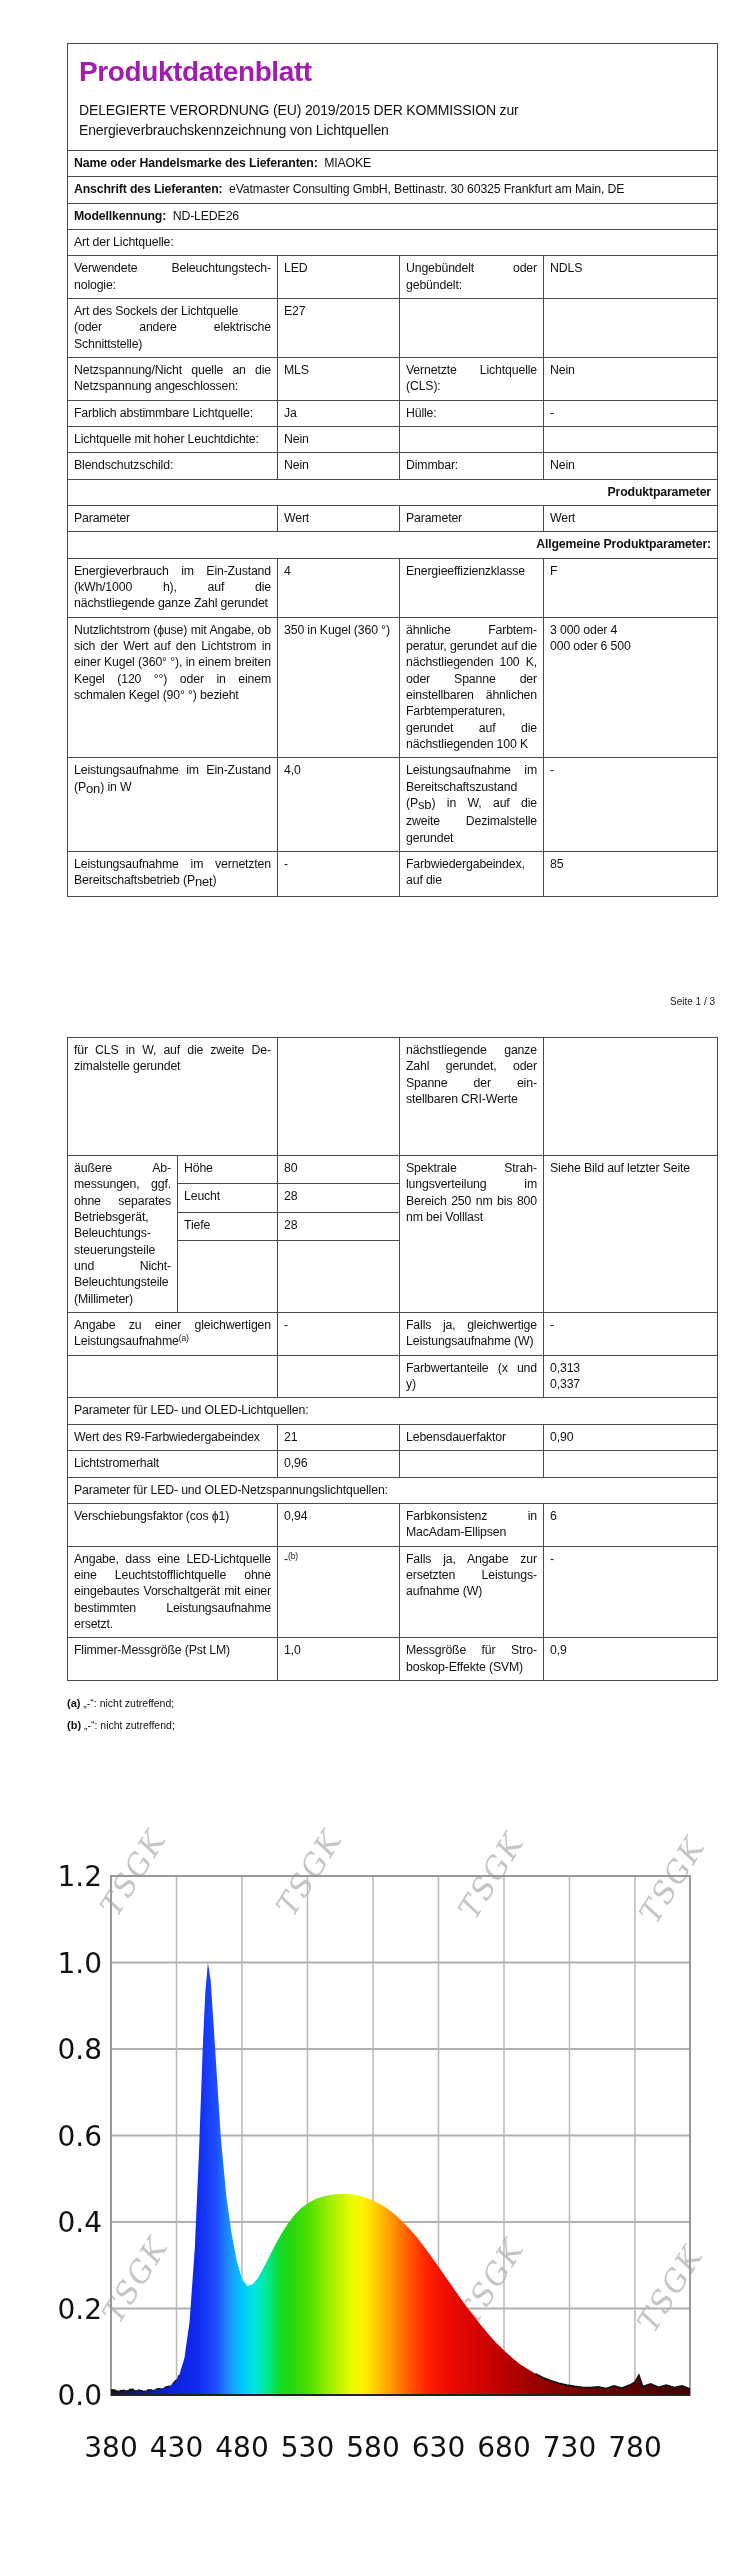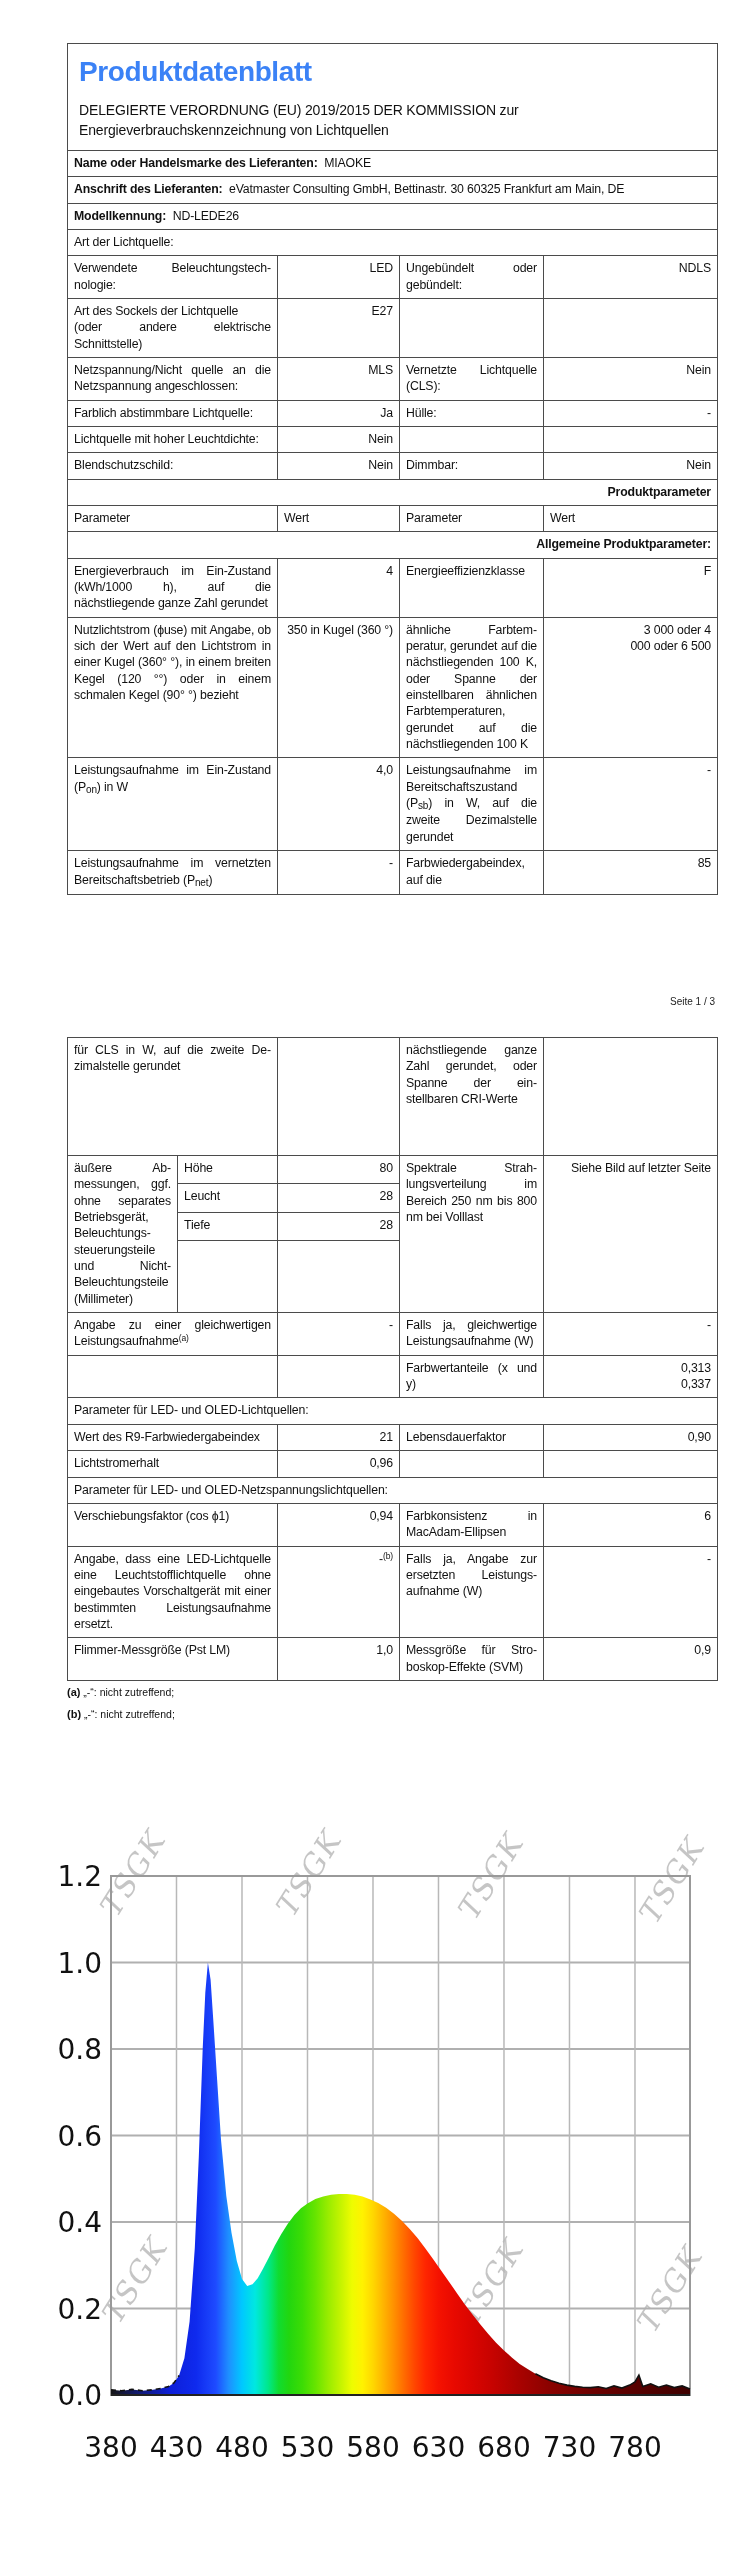--- a/index.html
+++ b/index.html
@@ -8,30 +8,30 @@
        font-family:"Liberation Sans",sans-serif;color:#111}
   .page{position:absolute;left:0;top:0;width:746px;height:2560px;background:#fff}
 
   table.ds{border-collapse:collapse;width:650px;table-layout:fixed}
   .t1{position:absolute;left:67px;top:43px}
   .wrap2{position:absolute;left:67px;top:1037px;width:650px}
   td{border:1px solid #4b4b4b;vertical-align:top;padding:4px 6px 5px;
      font-size:12.3px;line-height:1.33;letter-spacing:-0.15px;
      overflow-wrap:break-word;hyphens:manual}
   .j{text-align:justify}
-  .v{text-align:right}
+  .v{text-align:left}
   .hdr{font-weight:normal}
   .chd{font-weight:bold;text-align:right}
   .titlecell{padding:9px 11px 10px}
-  .title{color:#3b82f6;font-size:28px;font-weight:bold;letter-spacing:-0.4px;margin-bottom:11px}
+  .title{color:#a21caf;font-size:28px;font-weight:bold;letter-spacing:-0.4px;margin-bottom:11px}
   .subtitle{font-size:14px;line-height:1.38}
-  sub{font-size:10px;vertical-align:-2px}
+  sub{font-size:13px;vertical-align:-2px}
   sup{font-size:8.5px;vertical-align:4px}
   .pagefoot{position:absolute;right:31px;top:996px;font-size:10px;color:#222;letter-spacing:0}
-  .fnotes{font-size:10.5px;line-height:2.05;color:#111}
+  .fnotes{margin-top:11px;font-size:10.5px;line-height:2.05;color:#111}
   .fnotes b{font-size:11px}
   .mh120{height:118px}
   .fillrow td{height:72px}
   .chart{position:absolute;left:0;top:1820px;width:746px;height:740px}
 </style>
 </head>
 <body>
 
 <div class="page">
 

